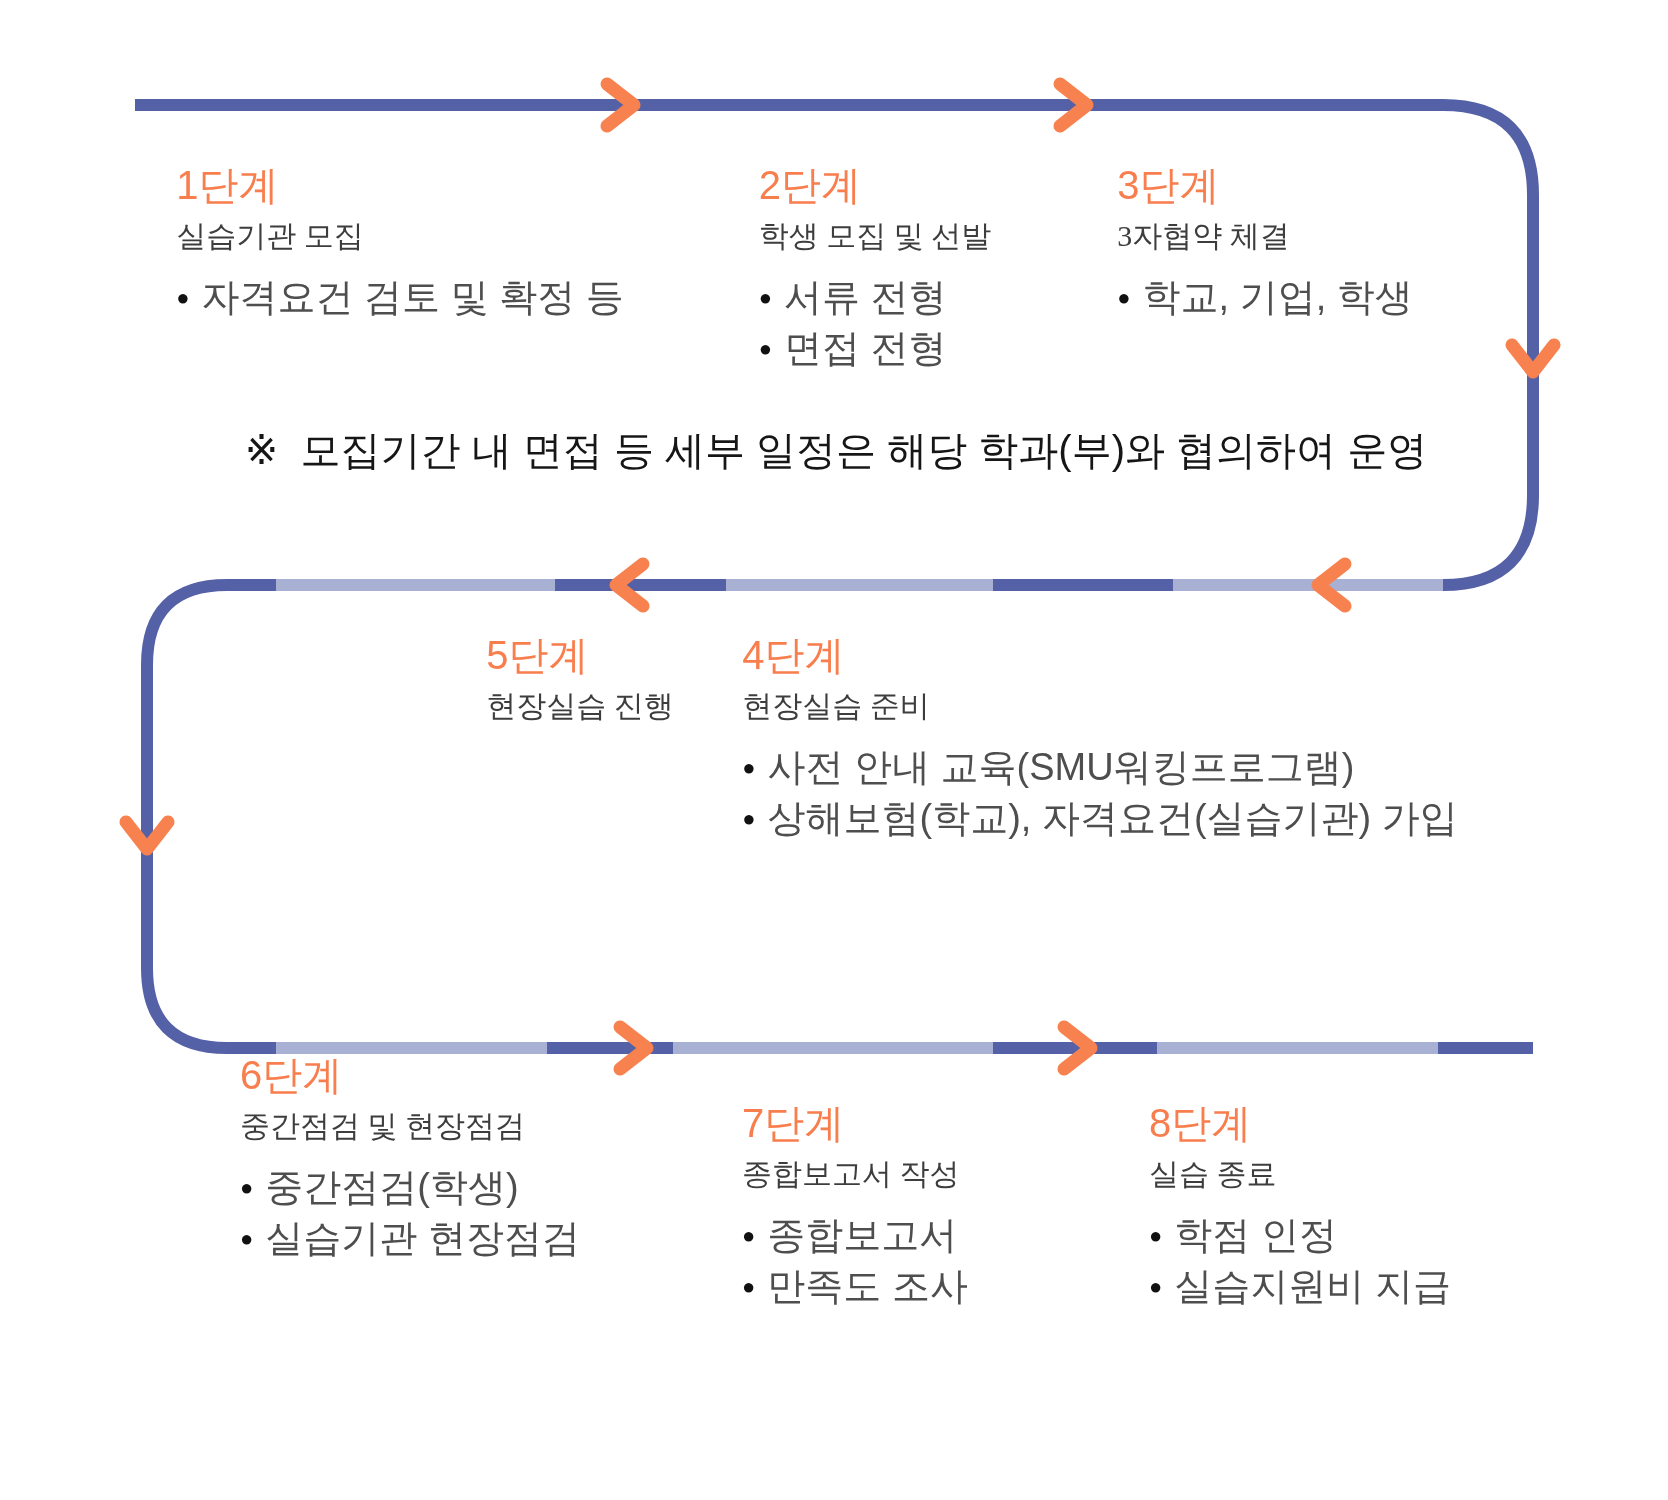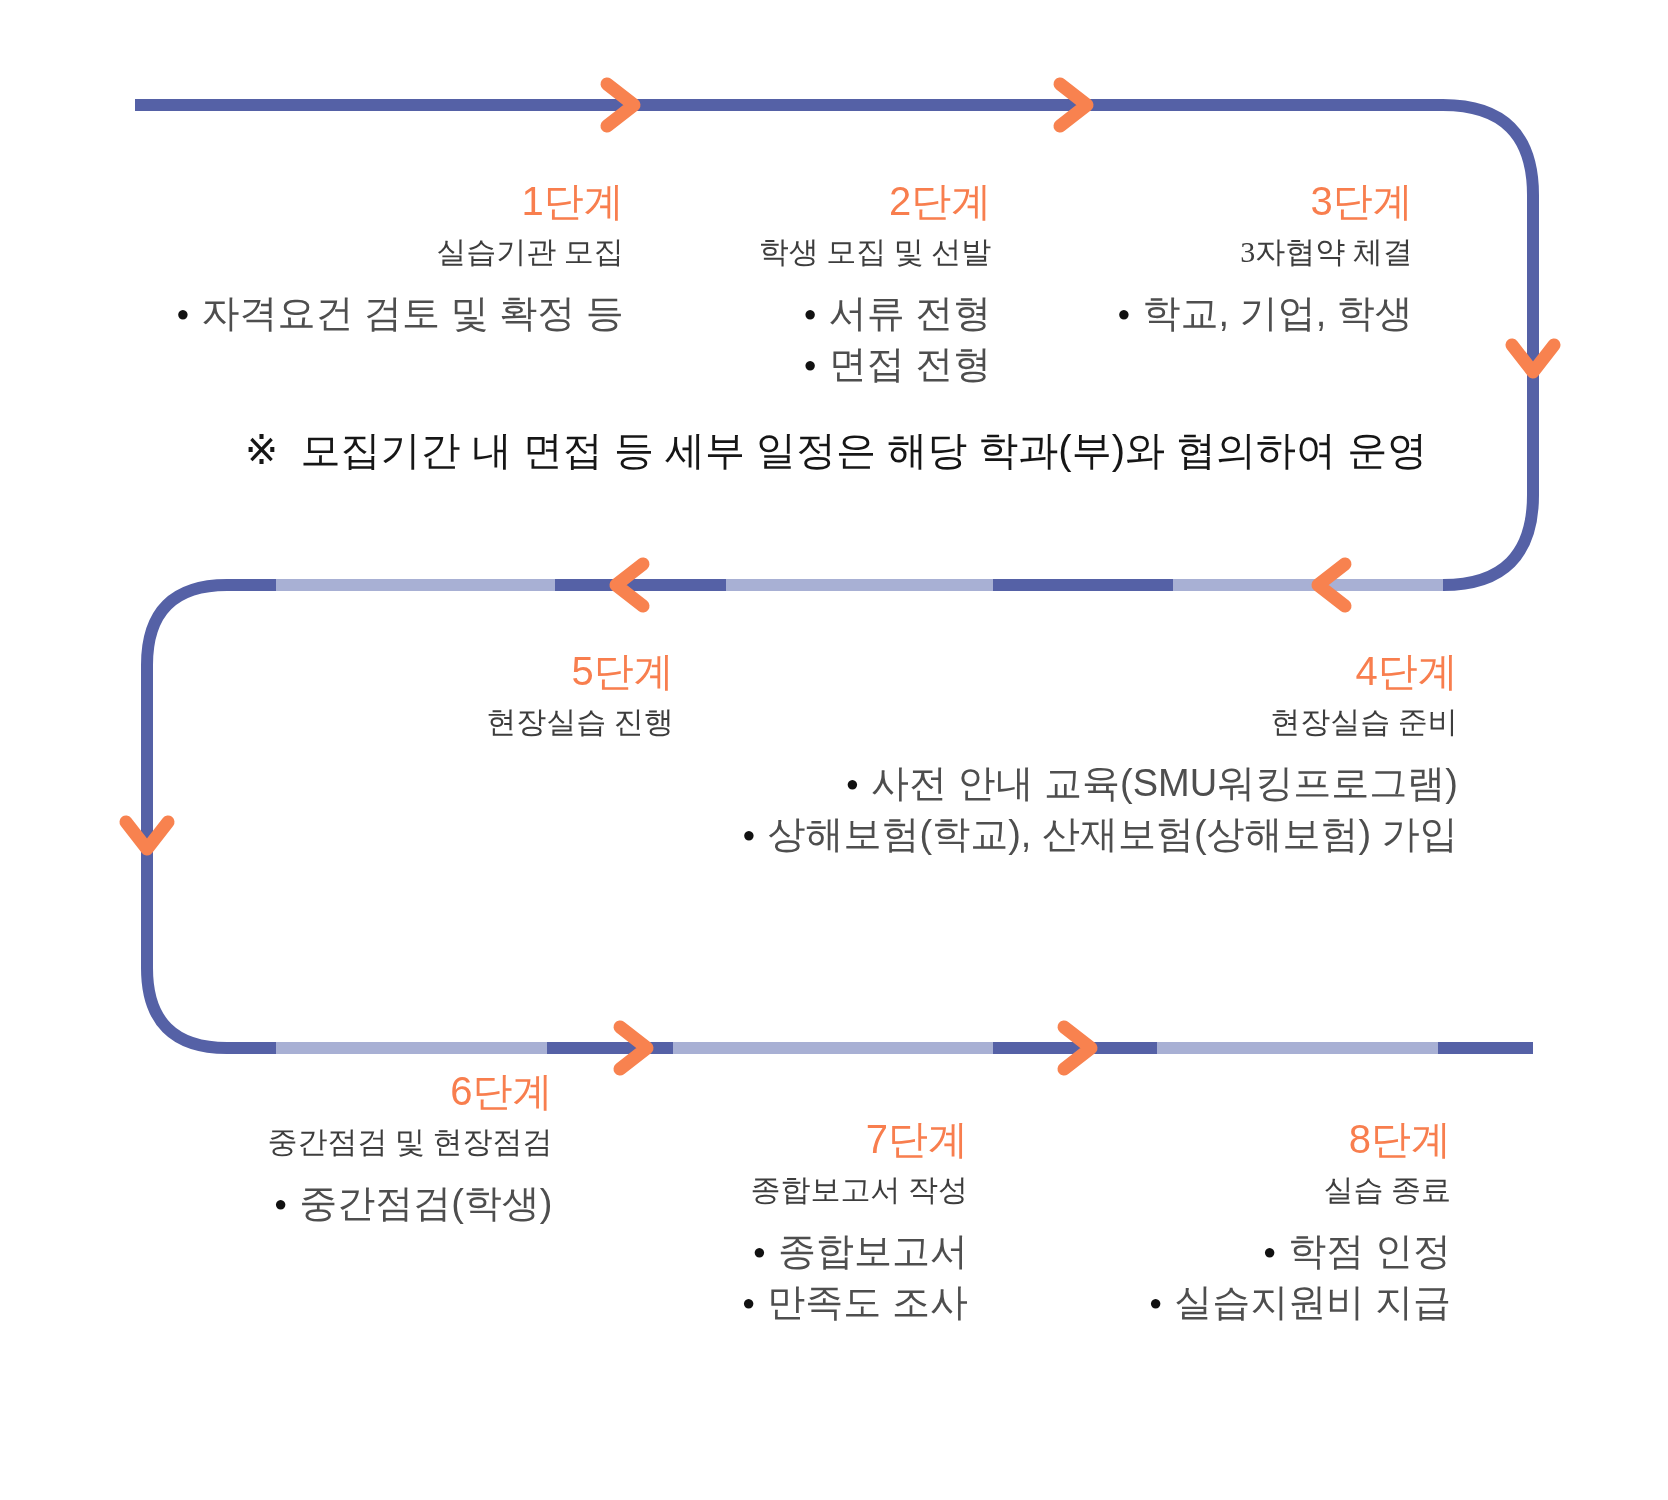--- a/index.html
+++ b/index.html
@@ -12,23 +12,22 @@
     font-family: "Liberation Sans", "DejaVu Sans", sans-serif;
   }
   svg.flow { position: absolute; left: 0; top: 0; }
   .seg-dark  { stroke: var(--line-dark, #5561a6); stroke-width: 12; fill: none; }
   .seg-light { stroke: var(--line-light, #a8b0d4); stroke-width: 12; fill: none; }
   .chevron   { stroke: var(--arrow, #f8824f); stroke-width: 13; fill: none;
                stroke-linecap: round; stroke-linejoin: round; }
   .step {
     position: absolute;
     transform: translateX(-50%);
-    text-align: right;
+    text-align: left;
     white-space: nowrap;
-    margin-top: 16px;
   }
   .step-label {
     font-size: 40px; line-height: 46px;
     color: var(--step-label, #f87e4e);
     font-weight: 400;
   }
   .step-title {
     font-size: 30px; line-height: 52px; margin-top: 2px;
     color: var(--title-text, #3d3d3d);
     font-weight: 500;
@@ -111,29 +110,30 @@
   <div class="step" style="left:580px; top:632px">
     <div class="step-label">5단계</div>
     <div class="step-title">현장실습 진행</div>
   </div>
 
   <div class="step" style="left:1100px; top:632px">
     <div class="step-label">4단계</div>
     <div class="step-title">현장실습 준비</div>
     <div class="bullets">
       <div class="bullet"><span class="dot">●</span><span>사전 안내 교육(SMU워킹프로그램)</span></div>
-      <div class="bullet"><span class="dot">●</span><span>상해보험(학교), 산재보험(상해보험) 가입</span></div>
+      <div class="bullet"><span class="dot">●</span><span>상해보험(학교), 자격요건(실습기관) 가입</span></div>
     </div>
   </div>
 
   <div class="step" style="left:410px; top:1052px">
     <div class="step-label">6단계</div>
     <div class="step-title">중간점검 및 현장점검</div>
     <div class="bullets">
       <div class="bullet"><span class="dot">●</span><span>중간점검(학생)</span></div>
+      <div class="bullet"><span class="dot">●</span><span>실습기관 현장점검</span></div>
     </div>
   </div>
 
   <div class="step" style="left:855px; top:1100px">
     <div class="step-label">7단계</div>
     <div class="step-title">종합보고서 작성</div>
     <div class="bullets">
       <div class="bullet"><span class="dot">●</span><span>종합보고서</span></div>
       <div class="bullet"><span class="dot">●</span><span>만족도 조사</span></div>
     </div>

